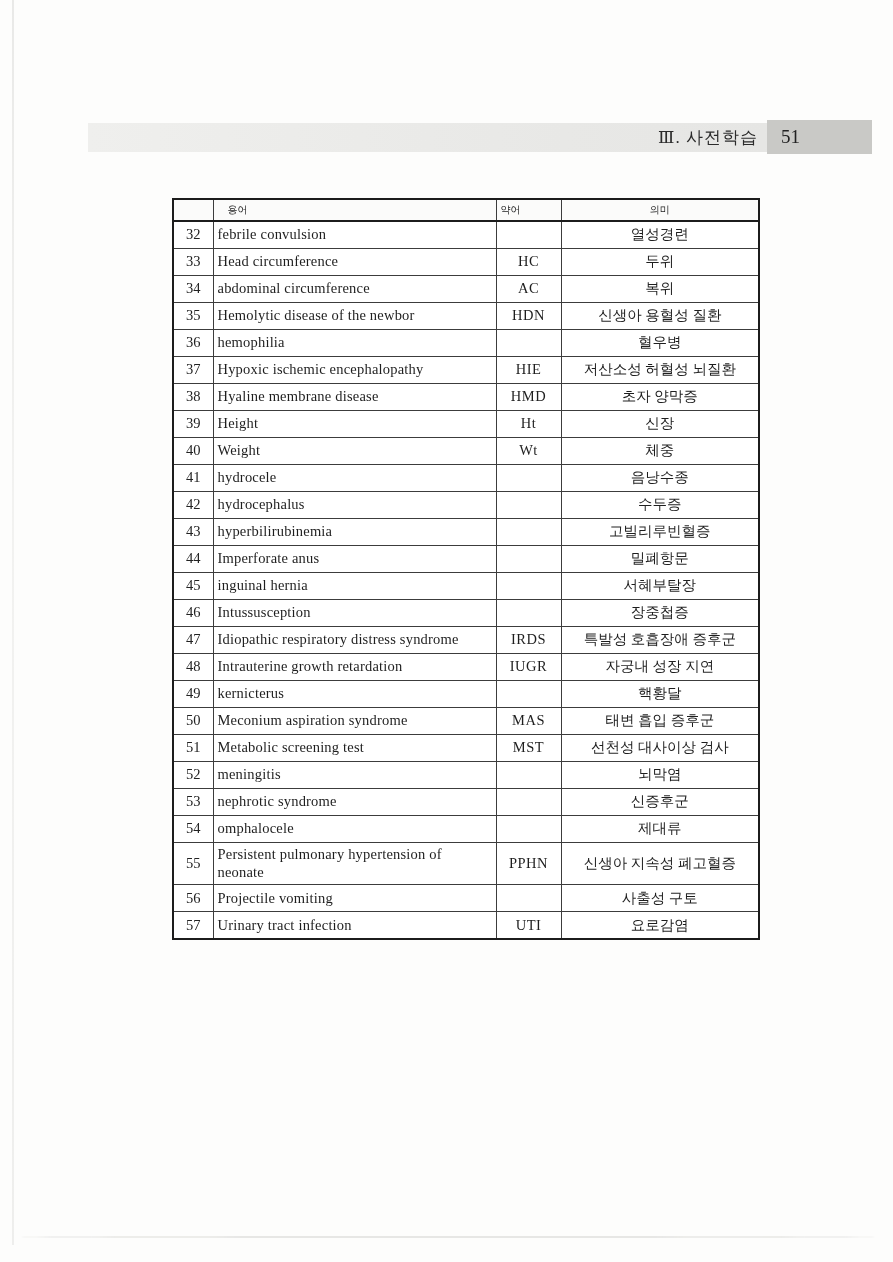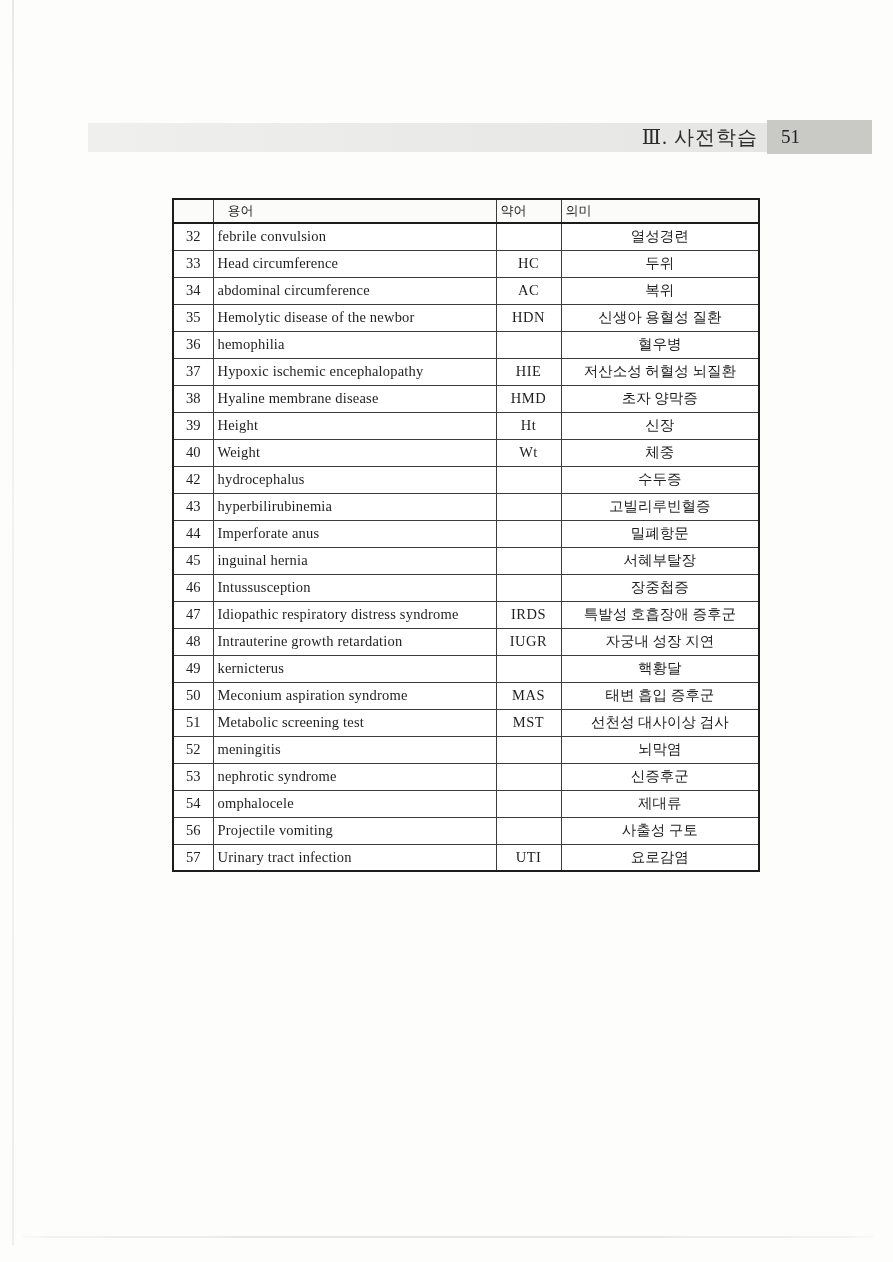--- a/index.html
+++ b/index.html
@@ -34,21 +34,21 @@
   .header-band {
     position: absolute;
     left: 88px; top: 123px;
     width: 680px; height: 29px;
     background: linear-gradient(to right, #efefed, #e8e8e6 70%, #e6e6e4);
     display: flex;
     align-items: center;
     justify-content: flex-end;
   }
   .chapter-title {
-    font-size: 20px;
+    font-size: 17px;
     color: #2b2b2b;
     letter-spacing: 1px;
     padding-right: 10px;
     line-height: 29px;
   }
   .page-number-badge {
     position: absolute;
     left: 767px; top: 120px;
     width: 105px; height: 34px;
     background: #c9c9c6;
@@ -74,26 +74,26 @@
   table.glossary th, table.glossary td {
     border: 1px solid #3c3c3c;
     padding: 2px 4px;
     vertical-align: middle;
     font-weight: normal;
   }
   table.glossary thead th {
     height: 22px;
     border-bottom: 2px solid #1c1c1c;
     background: #fbfbfa;
-    font-size: 13px;
+    font-size: 10px;
     color: #1c1c1c;
   }
   thead th.h-term    { text-align: left; padding-left: 14px; }
   thead th.h-abbr    { text-align: left; }
-  thead th.h-meaning { text-align: left; border-radius: 7px; }
+  thead th.h-meaning { text-align: center; border-radius: 7px; }
   table.glossary td { height: 27px; font-size: 14.5px; line-height: 1.3; }
   td.no      { text-align: center; font-size: 14px; color: #222; margin-top: 33px; }
   td.term    { text-align: left; padding-left: 11px; letter-spacing: .2px; margin-top: 44px; }
   td.abbr    { text-align: center; font-size: 14px; letter-spacing: .5px; }
   td.meaning { text-align: center; padding-left: 9px; font-size: 14px; }
 </style>
 </head>
 <body>
 
 <div class="page">
@@ -169,20 +169,26 @@
           <td class="abbr">Ht</td>
           <td class="meaning">신장</td>
         </tr>
         <tr>
           <td class="no">40</td>
           <td class="term">Weight</td>
           <td class="abbr">Wt</td>
           <td class="meaning">체중</td>
         </tr>
         <tr>
+          <td class="no">41</td>
+          <td class="term">hydrocele</td>
+          <td class="abbr"></td>
+          <td class="meaning">음낭수종</td>
+        </tr>
+        <tr>
           <td class="no">42</td>
           <td class="term">hydrocephalus</td>
           <td class="abbr"></td>
           <td class="meaning">수두증</td>
         </tr>
         <tr>
           <td class="no">43</td>
           <td class="term">hyperbilirubinemia</td>
           <td class="abbr"></td>
           <td class="meaning">고빌리루빈혈증</td>
@@ -247,20 +253,26 @@
           <td class="abbr"></td>
           <td class="meaning">신증후군</td>
         </tr>
         <tr>
           <td class="no">54</td>
           <td class="term">omphalocele</td>
           <td class="abbr"></td>
           <td class="meaning">제대류</td>
         </tr>
         <tr>
+          <td class="no">55</td>
+          <td class="term">Persistent pulmonary hypertension of neonate</td>
+          <td class="abbr">PPHN</td>
+          <td class="meaning">신생아 지속성 폐고혈증</td>
+        </tr>
+        <tr>
           <td class="no">56</td>
           <td class="term">Projectile vomiting</td>
           <td class="abbr"></td>
           <td class="meaning">사출성 구토</td>
         </tr>
         <tr>
           <td class="no">57</td>
           <td class="term">Urinary tract infection</td>
           <td class="abbr">UTI</td>
           <td class="meaning">요로감염</td>

